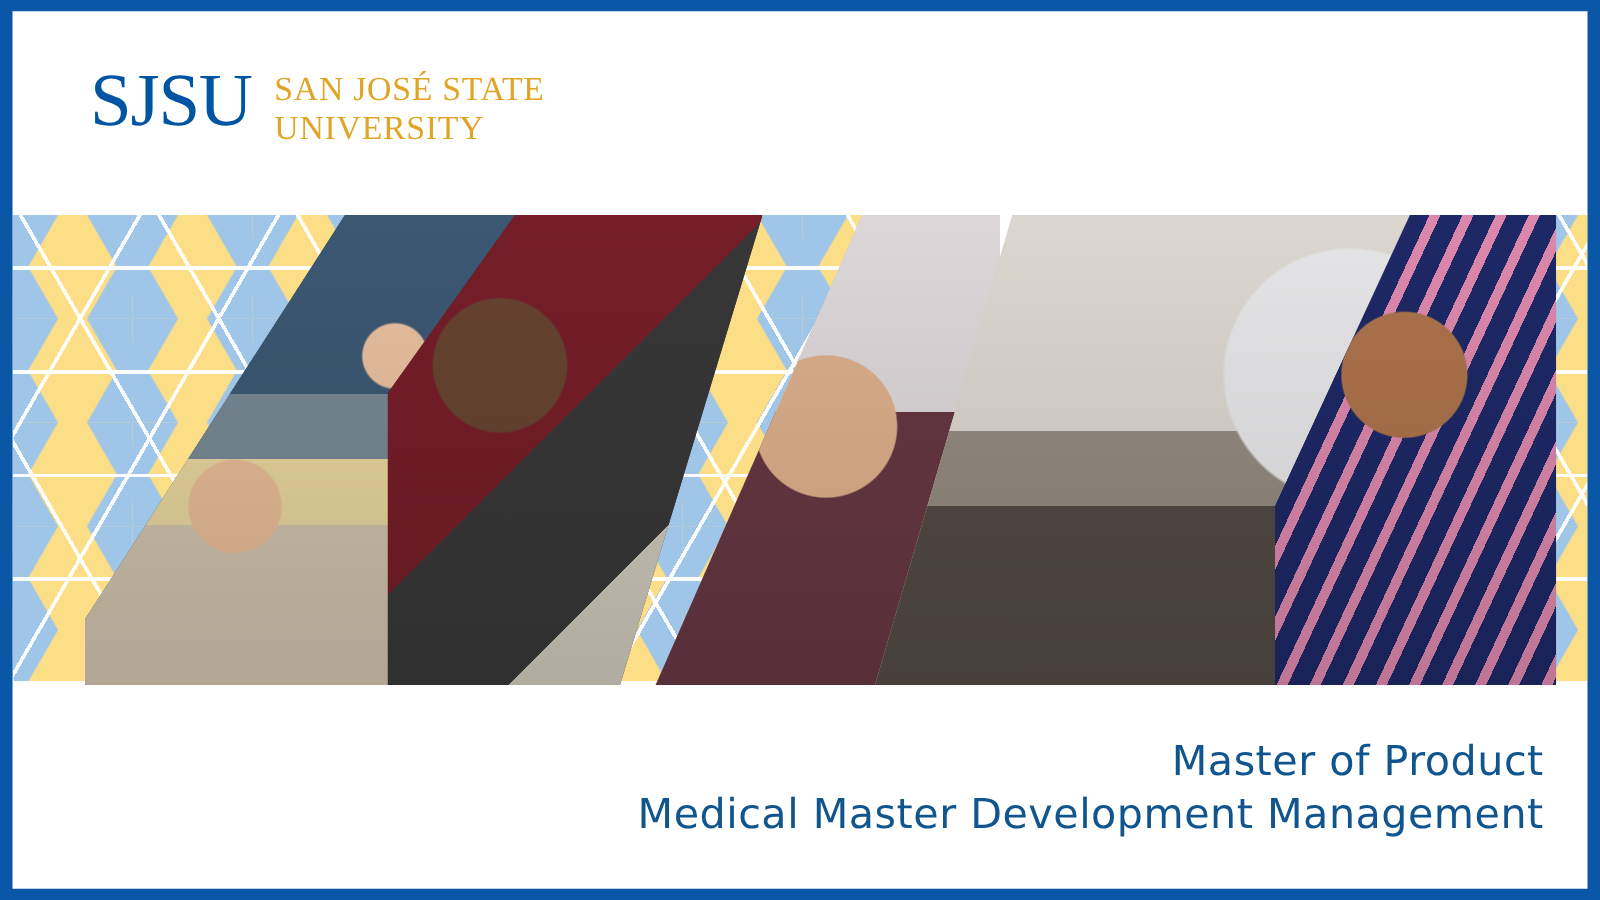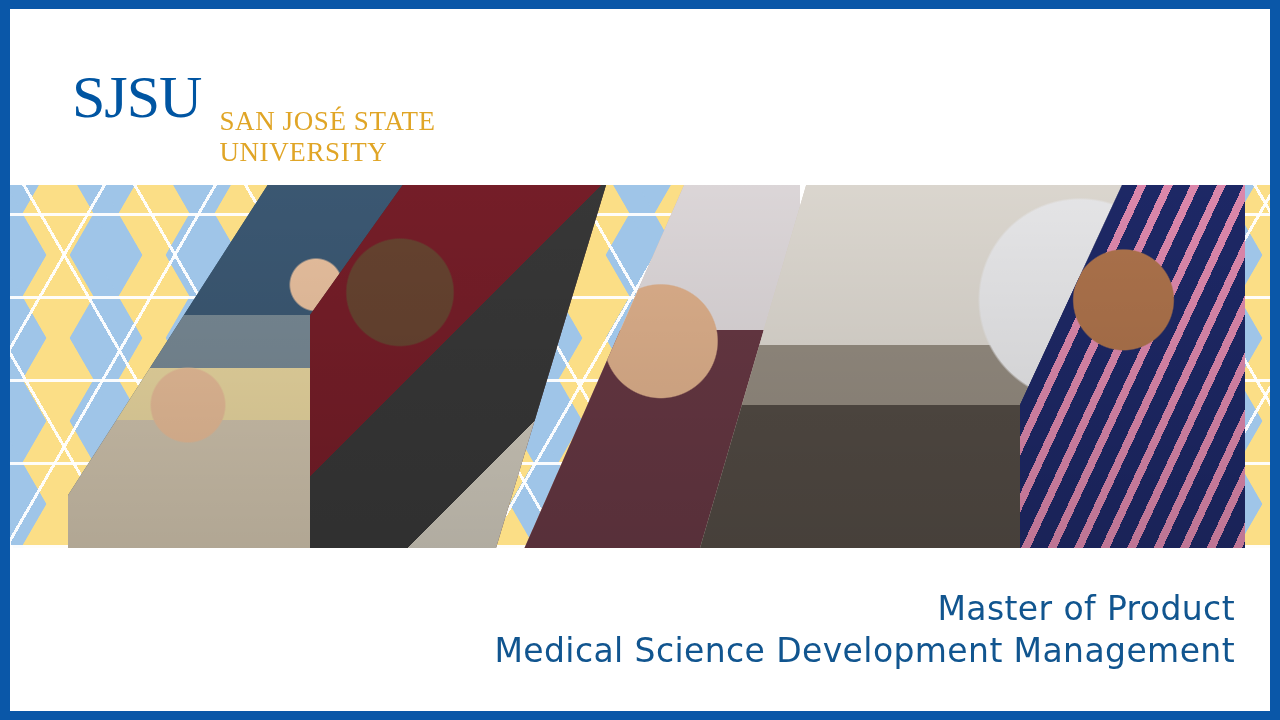--- a/index.html
+++ b/index.html
@@ -27,21 +27,21 @@
     z-index: 40;
   }
   .frame-top    { left: 0; top: 0; width: 1280px; height: 9px; }
   .frame-bottom { left: 0; bottom: 0; width: 1280px; height: 9px; }
   .frame-left   { left: 0; top: 0; width: 10px; height: 720px; }
   .frame-right  { right: 0; top: 0; width: 10px; height: 720px; }
 
   
   .header {
     position: absolute;
-    left: 0; top: 22px;
+    left: 0; top: 5px;
     width: 1280px;
     height: 163px;
     background: #ffffff;
     z-index: 20;
   }
   .logo {
     position: absolute;
     left: 72px;
     top: 46px;
     display: flex;
@@ -56,21 +56,20 @@
     color: #0055a2;
   }
   .logo-words {
     margin-left: 18px;
     padding-top: 5px;
     font-family: "Liberation Serif", "DejaVu Serif", serif;
     color: #e0a526;
     font-size: 27px;
     line-height: 31px;
     letter-spacing: 0.6px;
-    margin-top: 33px;
   }
   .logo-words .l1,
   .logo-words .l2 { display: block; white-space: nowrap; }
 
   
   .band {
     position: absolute;
     left: 10px;
     top: 172px;
     width: 1260px;
@@ -244,16 +243,16 @@
       </div>
       <div class="photo photo-5 ph-e">
         <div class="veil"></div>
       </div>
 
     </div>
   </div>
 
   <div class="titles">
     <div class="title-line-1">Master of Product</div>
-    <div class="title-line-2">Medical Science Development Management</div>
+    <div class="title-line-2">Medical Master Development Management</div>
   </div>
 
 </div>
 
 </body></html>

